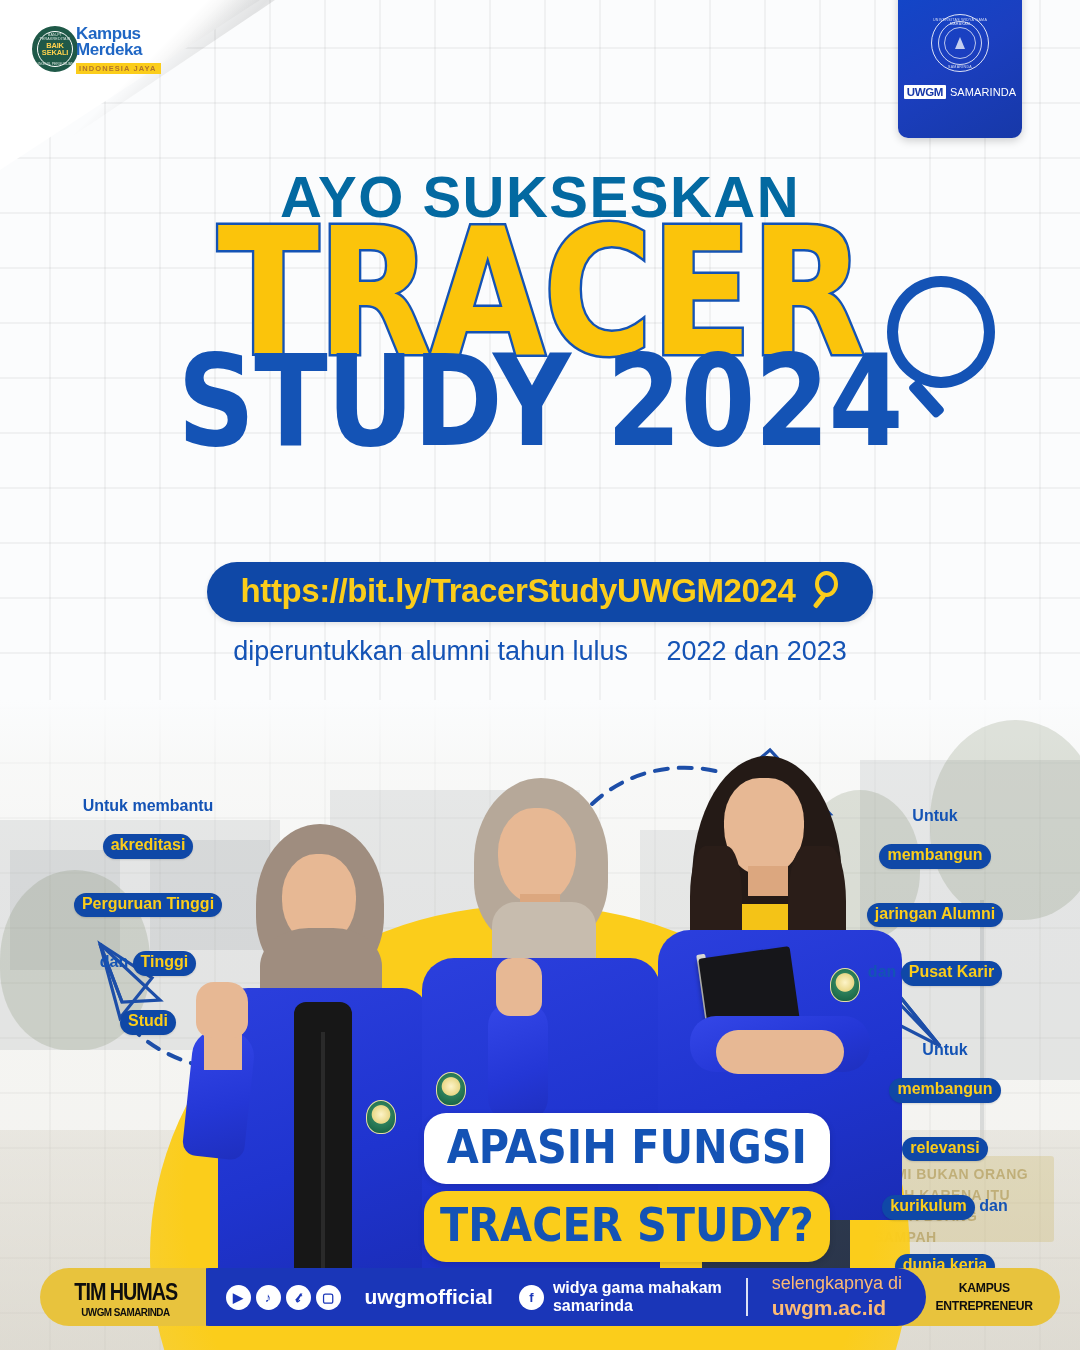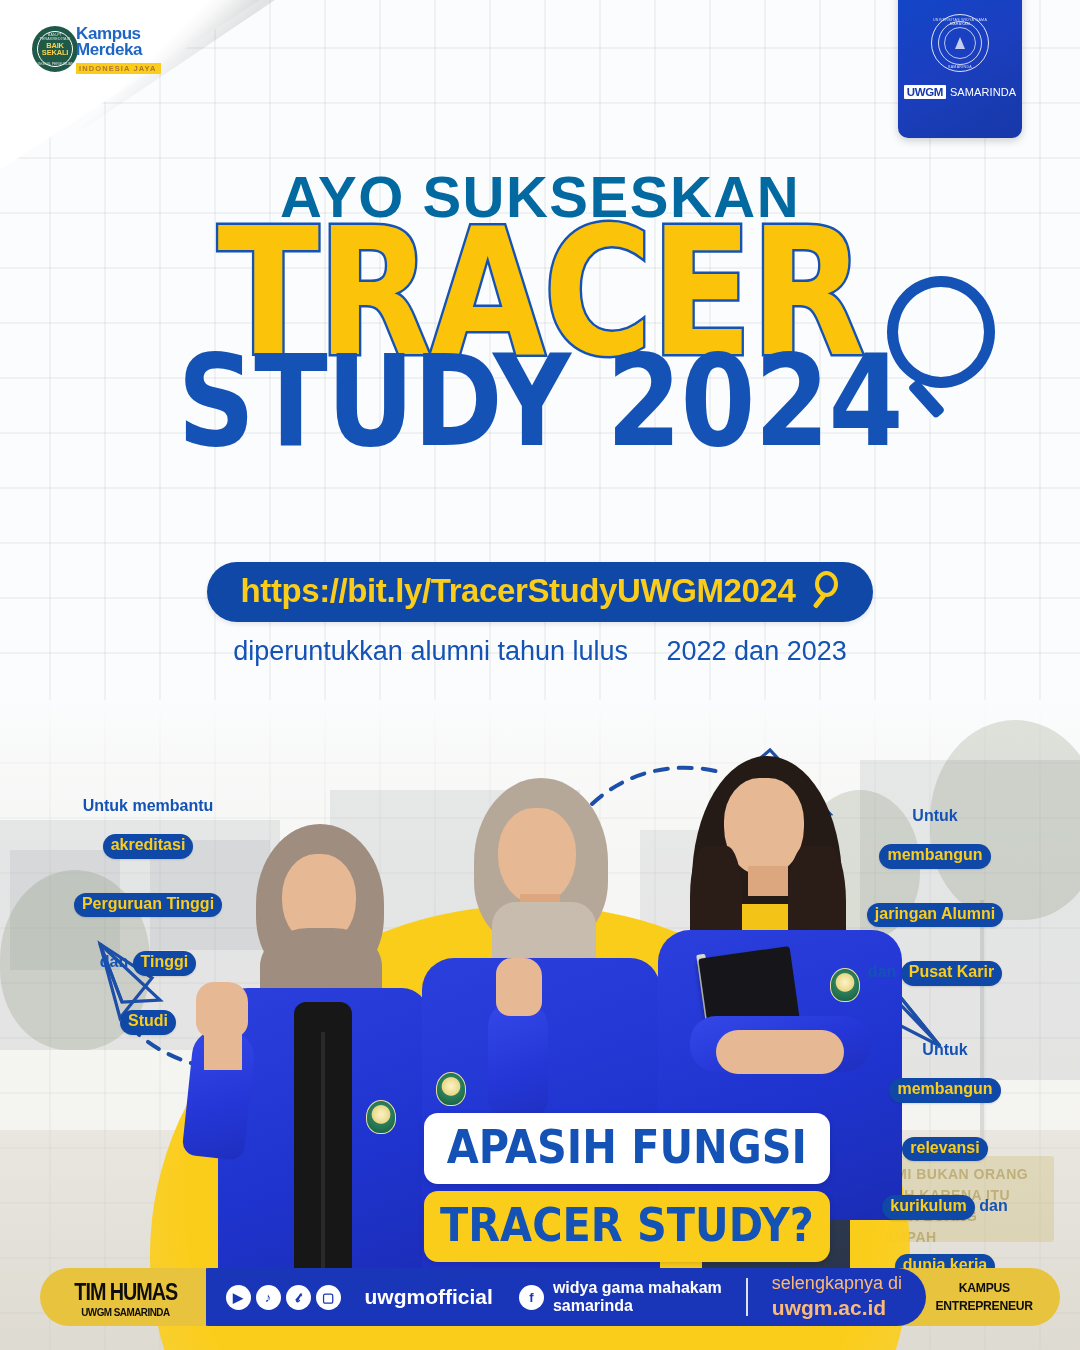--- a/index.html
+++ b/index.html
@@ -209,21 +209,21 @@
     box-shadow:0 1px 2px rgba(0,0,0,0.12);
   }
   .co-left{ left:36px; top:796px; width:224px; text-align:center; }
   .co-right-1{ right:40px; top:806px; width:210px; text-align:center; }
   .co-right-2{ right:30px; top:1040px; width:210px; text-align:center; }
   
   .q-wrap{ position:absolute; left:424px; top:1113px; }
   .q-pill{
     font-family:"DejaVu Sans Condensed","Liberation Sans Narrow","Liberation Sans", sans-serif;
     font-weight:bold; color:#1453b5; letter-spacing:0px;
-    border-radius:14px; text-align:center; line-height:1;
+    border-radius:22px; text-align:center; line-height:1;
     box-shadow:0 2px 6px rgba(0,0,0,0.14);
   }
   .q1{ background:#ffffff; font-size:46px; padding:11px 22px 14px; }
   .q2{ background:#fbcd1b; font-size:46px; padding:11px 16px 14px; margin-top:7px; }
   
   .students{ position:absolute; left:160px; bottom:48px; width:760px; height:560px; }
   .person{ position:absolute; bottom:0; }
   .skin{ background:#e7b894; }
   .skin-d{ background:#dca77f; }
   .jacket{ background:linear-gradient(160deg,#2b3fdd 0%,#1f34cf 55%,#1a2cb5 100%); }

